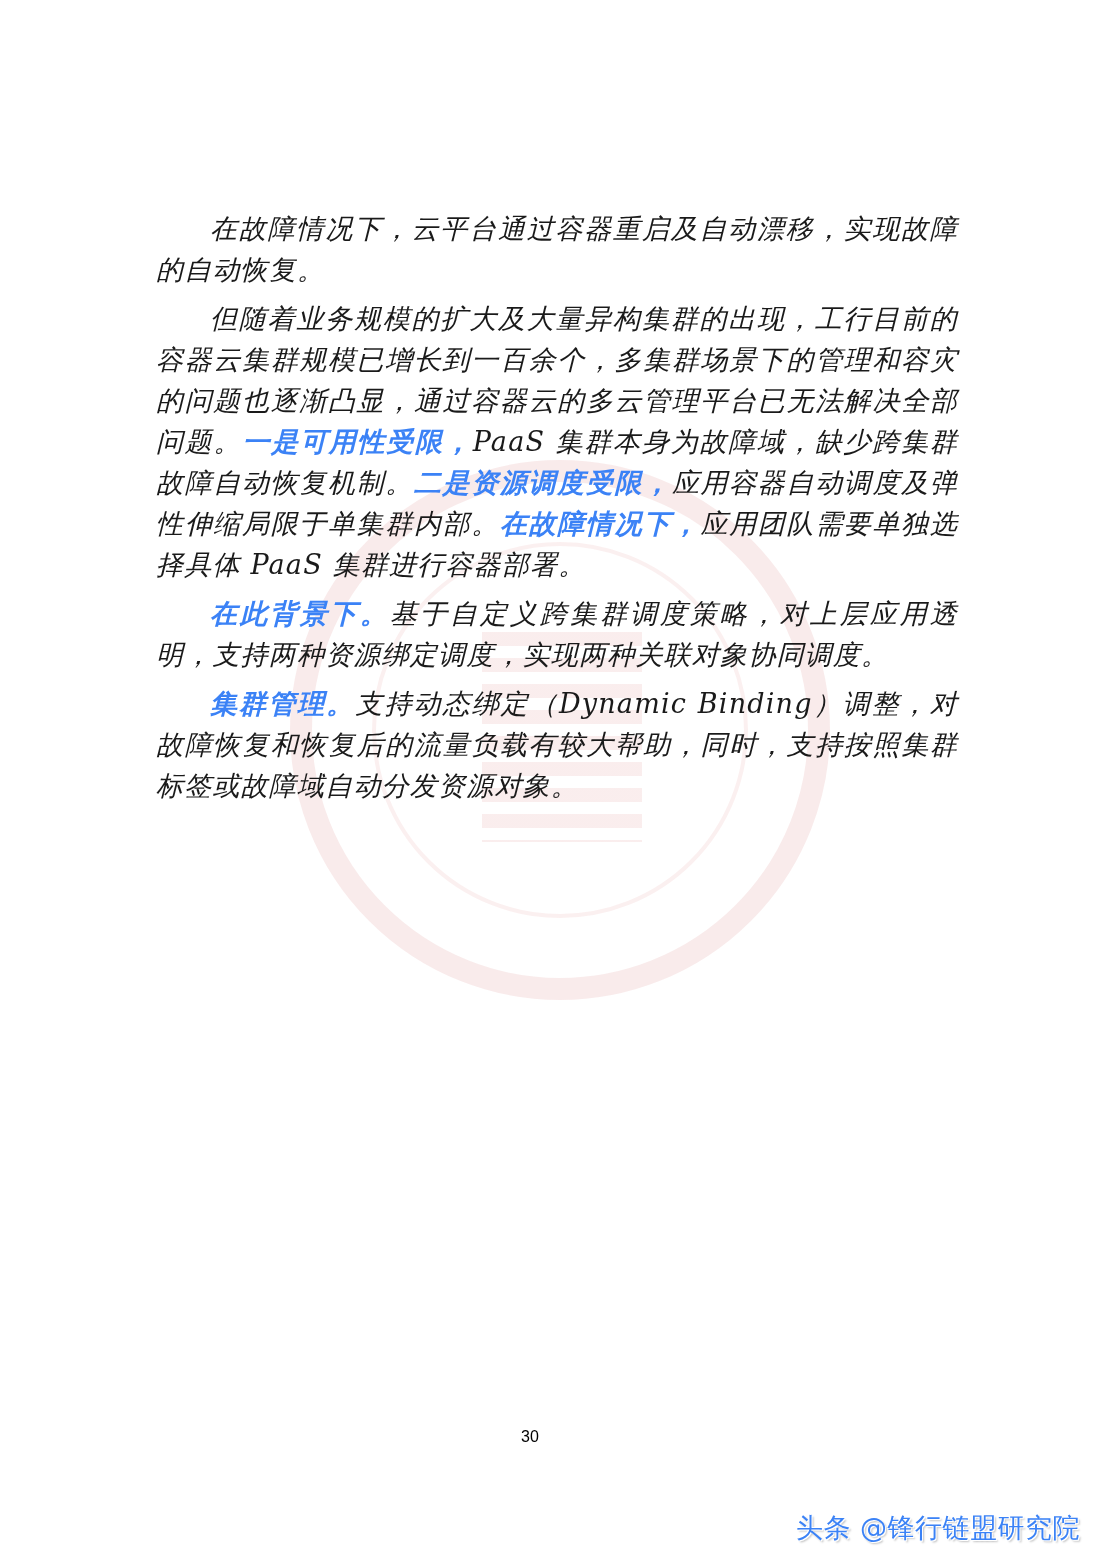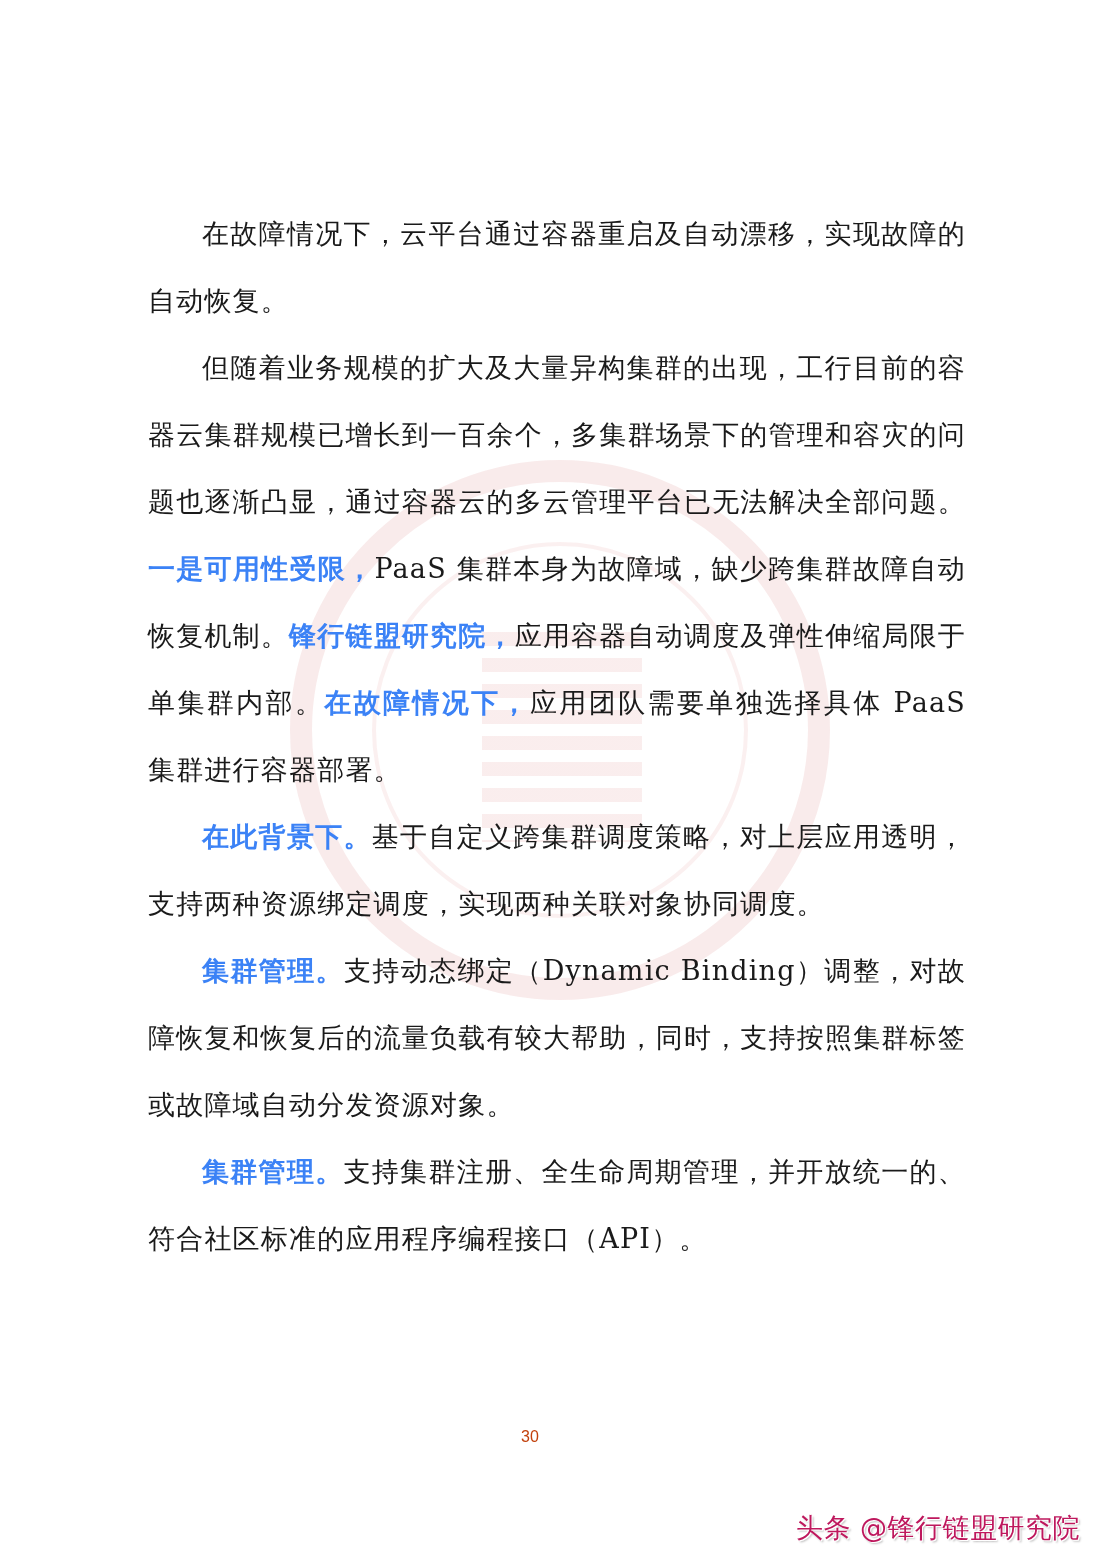--- a/index.html
+++ b/index.html
@@ -49,73 +49,71 @@
         transparent 26px
       );
     }
     .page-content {
       position: absolute;
       left: 148px;
       top: 200px;
       width: 818px;
     }
     .para {
-      margin: 0;
+      margin: 8px;
       font-size: 27px;
-      line-height: 67px;
+      line-height: 41px;
       letter-spacing: 1.2px;
       text-align: justify;
       text-indent: 2em;
+      font-style: italic;
     }
     .para b {
       font-weight: bold;
       color: #3b82f6;
     }
     .page-number {
       position: absolute;
       left: 0;
       width: 1060px;
       top: 1428px;
       text-align: center;
       font-family: "Liberation Sans", sans-serif;
       font-size: 16px;
-      color: #c2410c;
+      color: #000000;
     }
     .source-credit {
       position: absolute;
       right: 22px;
       top: 1510px;
       font-family: "DejaVu Sans", sans-serif;
       font-size: 27px;
-      color: #be185d;
+      color: #3b82f6;
       text-shadow: 1px 1px 0 #fff, -1px -1px 0 #fff, 2px 2px 2px rgba(0,0,0,0.25);
       letter-spacing: 0.5px;
     }
   </style>
 </head>
 <body>
 
 <div class="watermark">
   <div class="inner"></div>
   <div class="bars"></div>
 </div>
 
 <div class="page-content">
   <p class="para">
     <span>在故障情况下，云平台通过容器重启及自动漂移，实现故障的自动恢复。</span>
   </p>
   <p class="para">
-    <span>但随着业务规模的扩大及大量异构集群的出现，工行目前的容器云集群规模已增长到一百余个，多集群场景下的管理和容灾的问题也逐渐凸显，通过容器云的多云管理平台已无法解决全部问题。</span><b>一是可用性受限，</b><span>PaaS 集群本身为故障域，缺少跨集群故障自动恢复机制。</span><b>锋行链盟研究院，</b><span>应用容器自动调度及弹性伸缩局限于单集群内部。</span><b>在故障情况下，</b><span>应用团队需要单独选择具体 PaaS 集群进行容器部署。</span>
+    <span>但随着业务规模的扩大及大量异构集群的出现，工行目前的容器云集群规模已增长到一百余个，多集群场景下的管理和容灾的问题也逐渐凸显，通过容器云的多云管理平台已无法解决全部问题。</span><b>一是可用性受限，</b><span>PaaS 集群本身为故障域，缺少跨集群故障自动恢复机制。</span><b>二是资源调度受限，</b><span>应用容器自动调度及弹性伸缩局限于单集群内部。</span><b>在故障情况下，</b><span>应用团队需要单独选择具体 PaaS 集群进行容器部署。</span>
   </p>
   <p class="para">
     <b>在此背景下。</b><span>基于自定义跨集群调度策略，对上层应用透明，支持两种资源绑定调度，实现两种关联对象协同调度。</span>
   </p>
   <p class="para">
     <b>集群管理。</b><span>支持动态绑定（Dynamic Binding）调整，对故障恢复和恢复后的流量负载有较大帮助，同时，支持按照集群标签或故障域自动分发资源对象。</span>
-  </p>
-  <p class="para">
-    <b>集群管理。</b><span>支持集群注册、全生命周期管理，并开放统一的、符合社区标准的应用程序编程接口（API）。</span>
   </p>
 </div>
 
 <div class="page-number">30</div>
 
 <div class="source-credit">头条 @锋行链盟研究院</div>
 
 </body></html>

